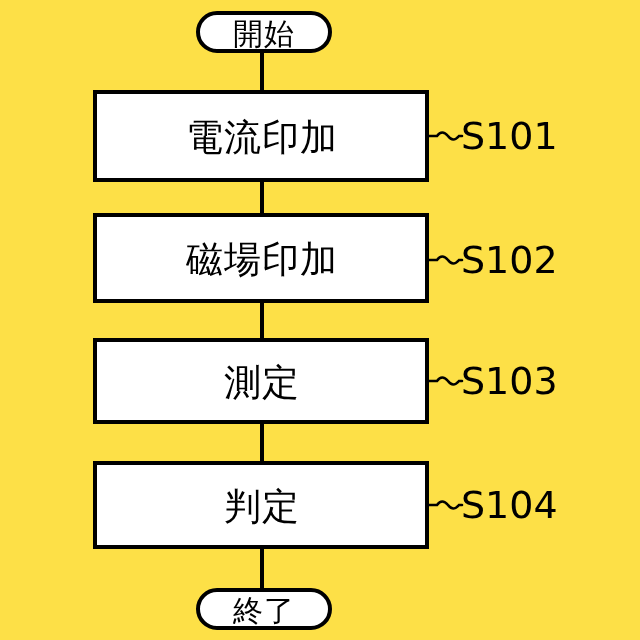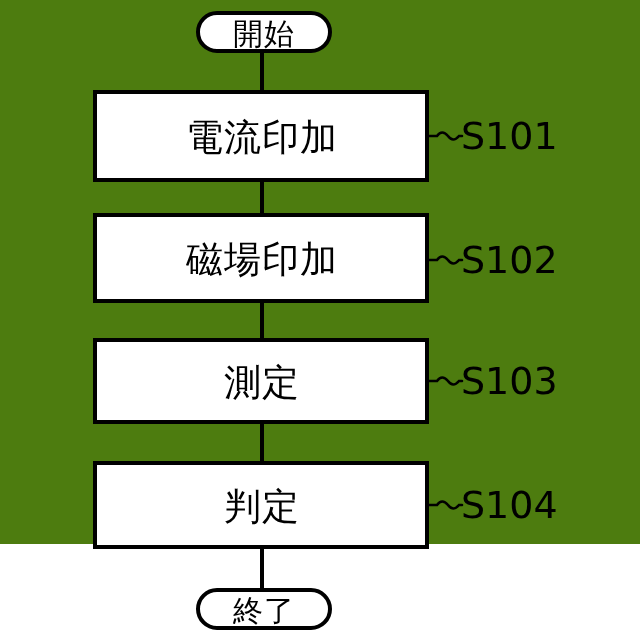--- a/index.html
+++ b/index.html
@@ -9,22 +9,22 @@
   }
   body {
     width: 640px;
     height: 640px;
     font-family: "DejaVu Sans", "Liberation Sans", sans-serif;
     overflow: hidden;
   }
   #flowchart-canvas {
     position: relative;
     width: 640px;
-    height: 544px;
-    background: #4d7c0f;
+    height: 640px;
+    background: #fde047;
     text-align: right;
   }
   svg.diagram {
     position: absolute;
     top: 0;
     left: 0;
     width: 640px;
     height: 640px;
   }
   .shape-stroke {

